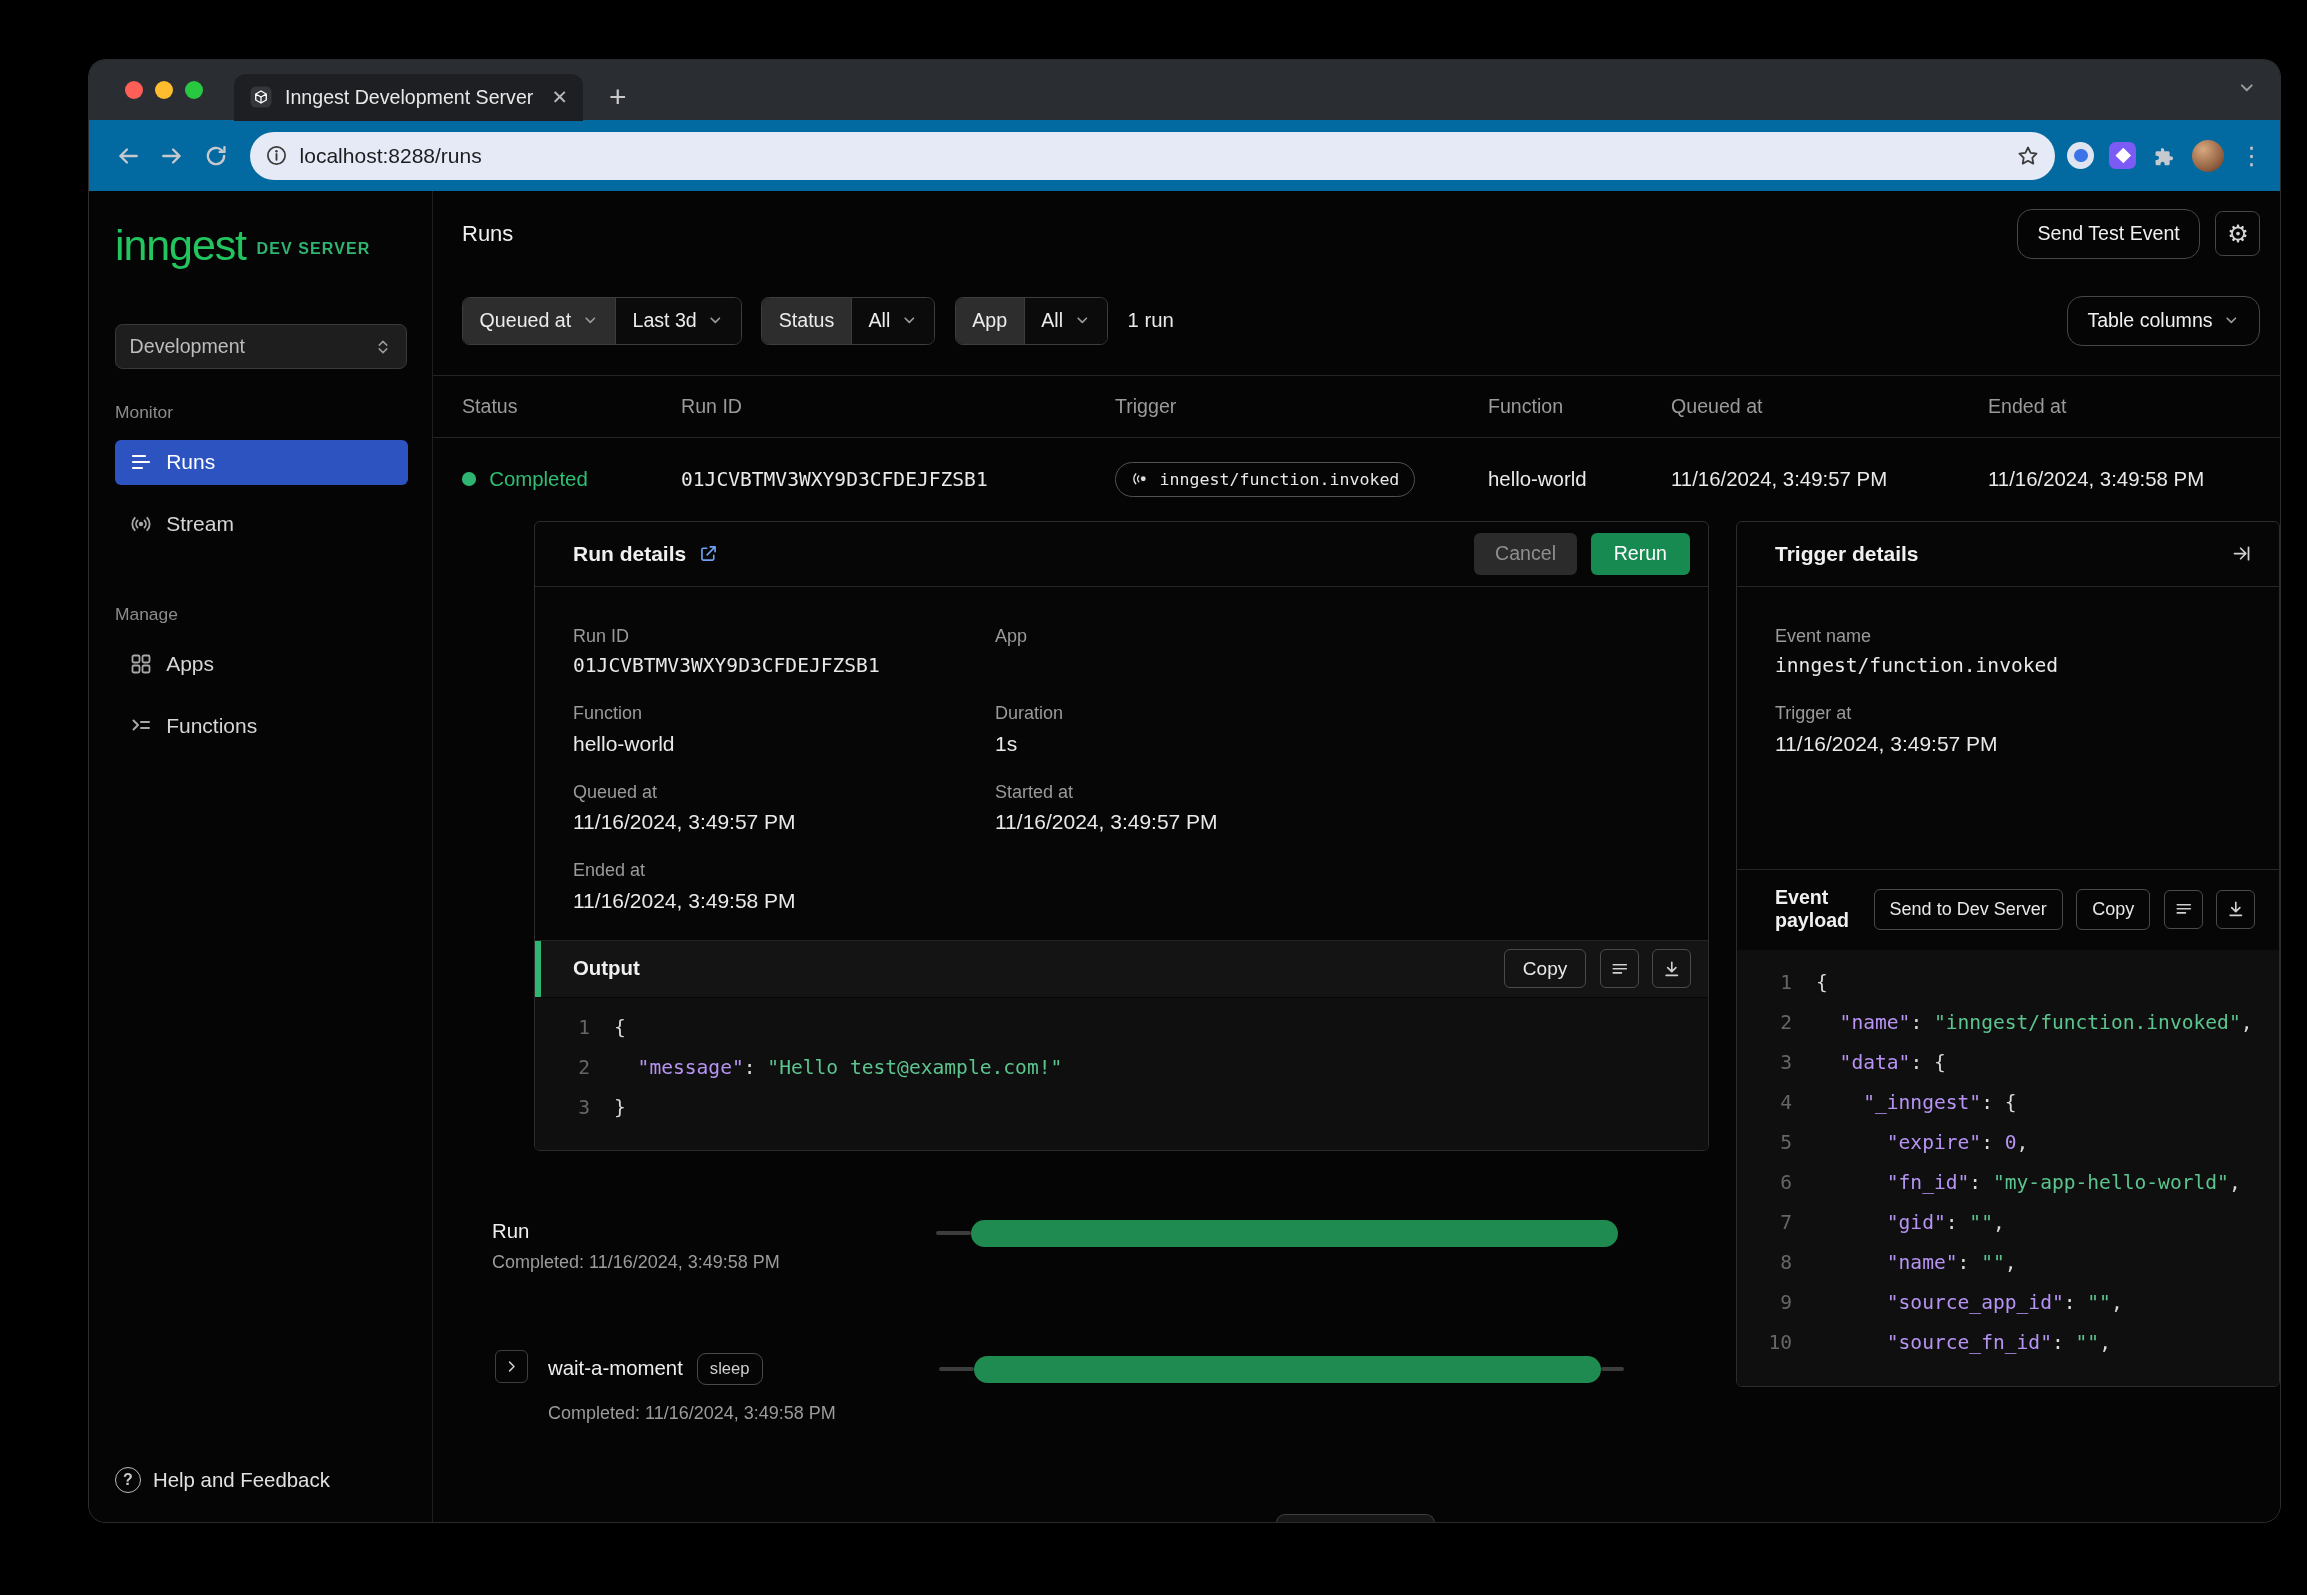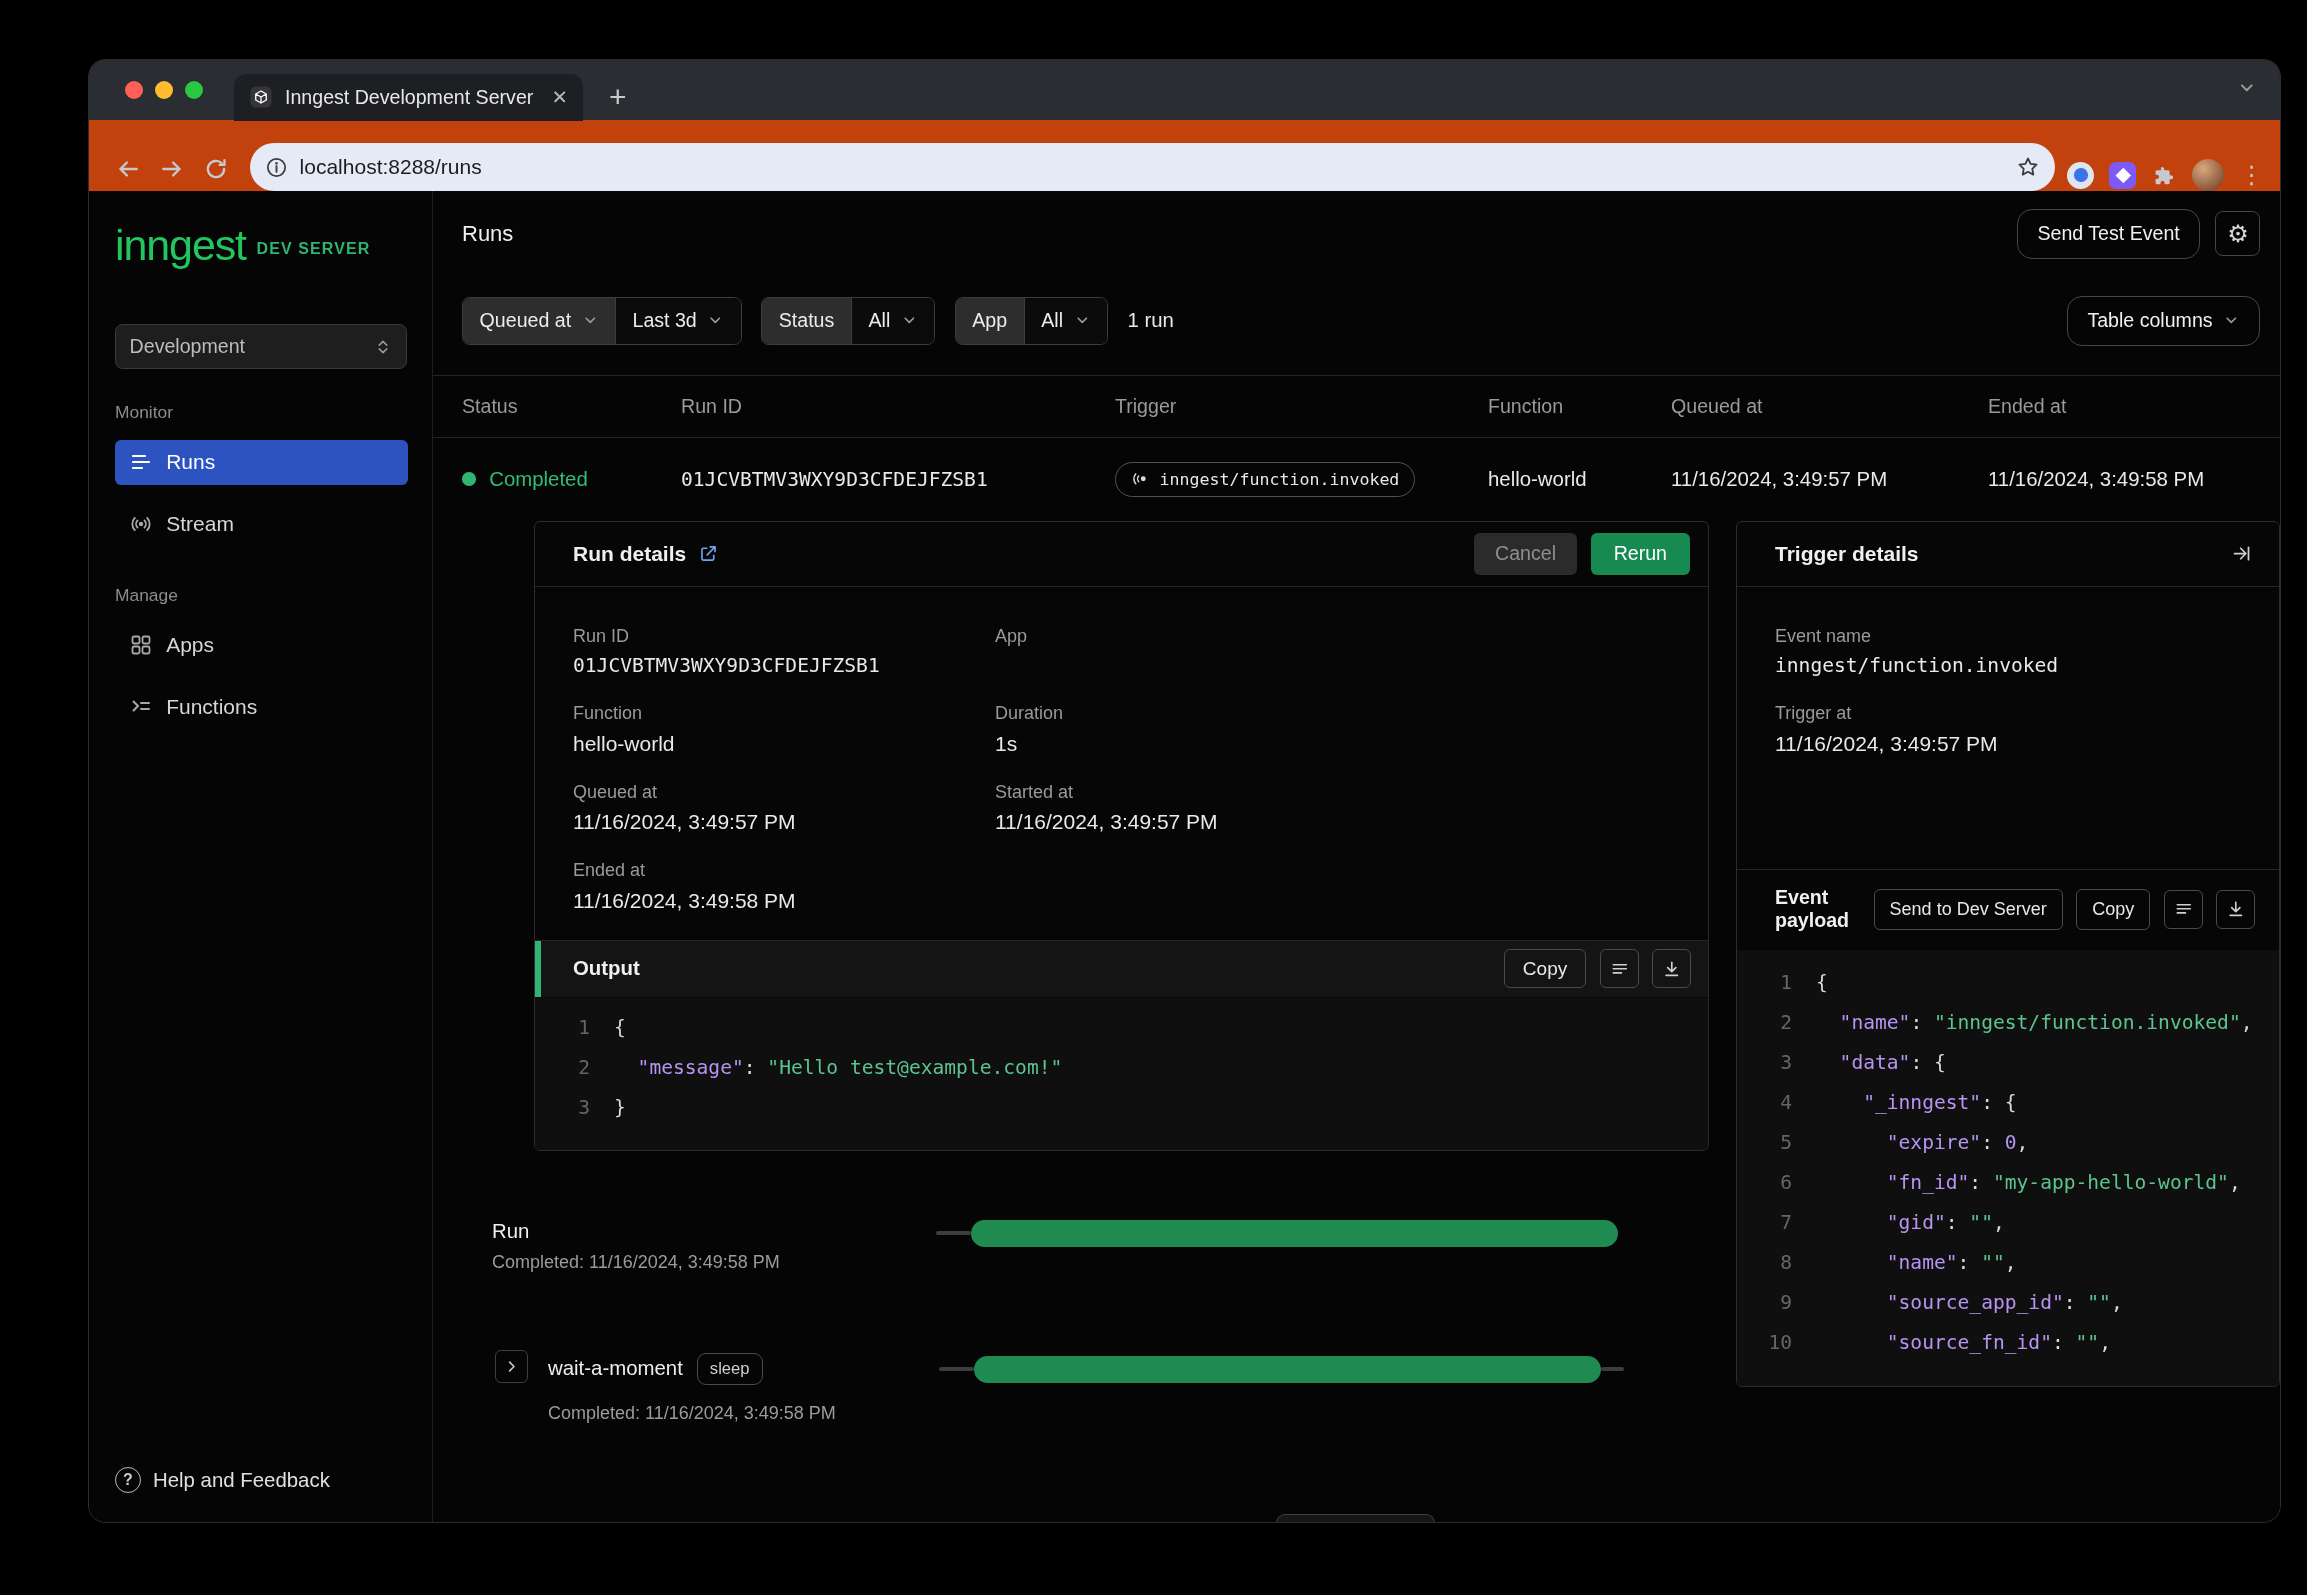--- a/index.html
+++ b/index.html
@@ -15,21 +15,21 @@
   .traffic { position:absolute; left:36px; top:21px; display:flex; gap:12px; }
   .light { width:18px; height:18px; border-radius:50%; }
   .l-close{ background:#ff5f57; } .l-min{ background:#febc2e; } .l-zoom{ background:#28c840; }
   .tab { position:absolute; left:145px; top:13.6px; width:349px; height:47px; background:#1d1f22;
          border-radius:12px 12px 0 0; display:flex; align-items:center; padding:0 15px; gap:12px; }
   .tab-title { font-size:19.6px; color:#e8e8e8; flex:1; white-space:nowrap; overflow:hidden; }
   .tab-x { color:#b9b9b9; font-size:19.6px; }
   .newtab { position:absolute; left:520px; top:19.6px; color:#c9c9c9; font-size:30px; line-height:33px; }
   .tabsearch { position:absolute; right:23px; top:18px; color:#c9c9c9; }
 
-  .toolbar { height:71px; background:#c2410c; display:flex; align-items:flex-end; padding:0 16.6px; }
+  .toolbar { height:71px; background:#0369a1; display:flex; align-items:center; padding:0 16.6px; }
   .navbtn { width:44px; height:44px; display:grid; place-items:center; color:#c6c9ce; }
   .urlpill { flex:1; height:48px; background:#e6eaf6; border-radius:24px; display:flex; align-items:center;
              padding:0 15px; margin:0 12px; gap:12px; }
   .url { font-size:21px; color:#1c1d1f; flex:1; }
   .toolicons { display:flex; align-items:center; gap:15px; }
   .ext1 { width:27px; height:27px; border-radius:50%; background:#dfe5f0; position:relative; }
   .ext1::after { content:""; position:absolute; left:6.8px; top:6.8px; width:13.6px; height:13.6px; border-radius:50%; background:#3b74e8; }
   .ext2 { width:27px; height:27px; border-radius:6.8px; background:#7c5af5; position:relative; }
   .ext2::after { content:""; position:absolute; left:8.3px; top:8.3px; width:10.6px; height:10.6px; background:#fff; transform:rotate(45deg); }
   .avatar { width:32px; height:32px; border-radius:50%; background:radial-gradient(circle at 35% 30%, #d8a87e, #8a5a3c 70%, #4c2f1e); }
@@ -244,21 +244,21 @@
           </svg>
         <span>Runs</span>
       </div>
       <div class="navitem">
         <svg class="nicon" width="24" height="24" viewBox="0 0 24 24">
             <circle cx="12" cy="12" r="2.2" fill="currentColor"></circle>
             <path d="M8.5 8.5a5 5 0 0 0 0 7 M15.5 8.5a5 5 0 0 1 0 7 M5.8 5.8a9 9 0 0 0 0 12.4 M18.2 5.8a9 9 0 0 1 0 12.4" fill="none" stroke="currentColor" stroke-width="1.8" stroke-linecap="round"></path>
           </svg>
         <span>Stream</span>
       </div>
-      <div class="sectlabel" style="margin-top:39px;">Manage</div>
+      <div class="sectlabel" style="margin-top:58px;">Manage</div>
       <div class="navitem">
         <svg class="nicon" width="24" height="24" viewBox="0 0 24 24">
             <rect x="3.5" y="3.5" width="7" height="7" rx="1.5" fill="none" stroke="currentColor" stroke-width="1.8"></rect>
             <rect x="13.5" y="3.5" width="7" height="7" rx="1.5" fill="none" stroke="currentColor" stroke-width="1.8"></rect>
             <rect x="3.5" y="13.5" width="7" height="7" rx="1.5" fill="none" stroke="currentColor" stroke-width="1.8"></rect>
             <rect x="13.5" y="13.5" width="7" height="7" rx="1.5" fill="none" stroke="currentColor" stroke-width="1.8"></rect>
           </svg>
         <span>Apps</span>
       </div>
       <div class="navitem">

